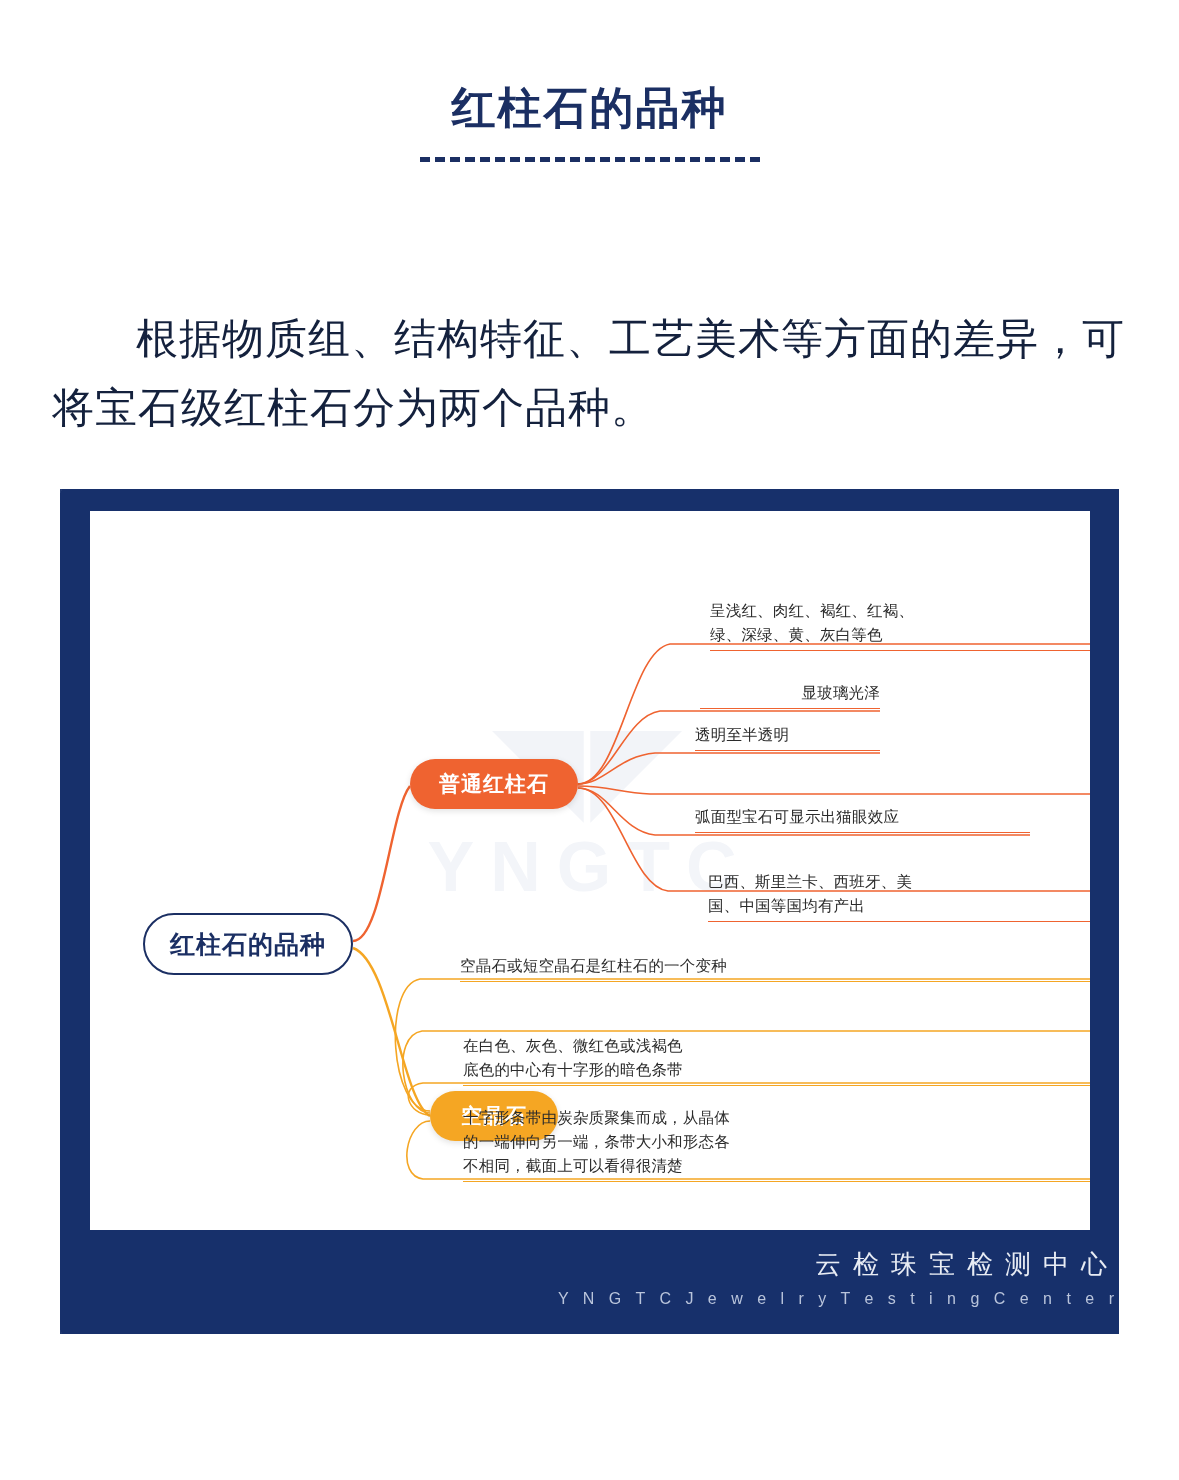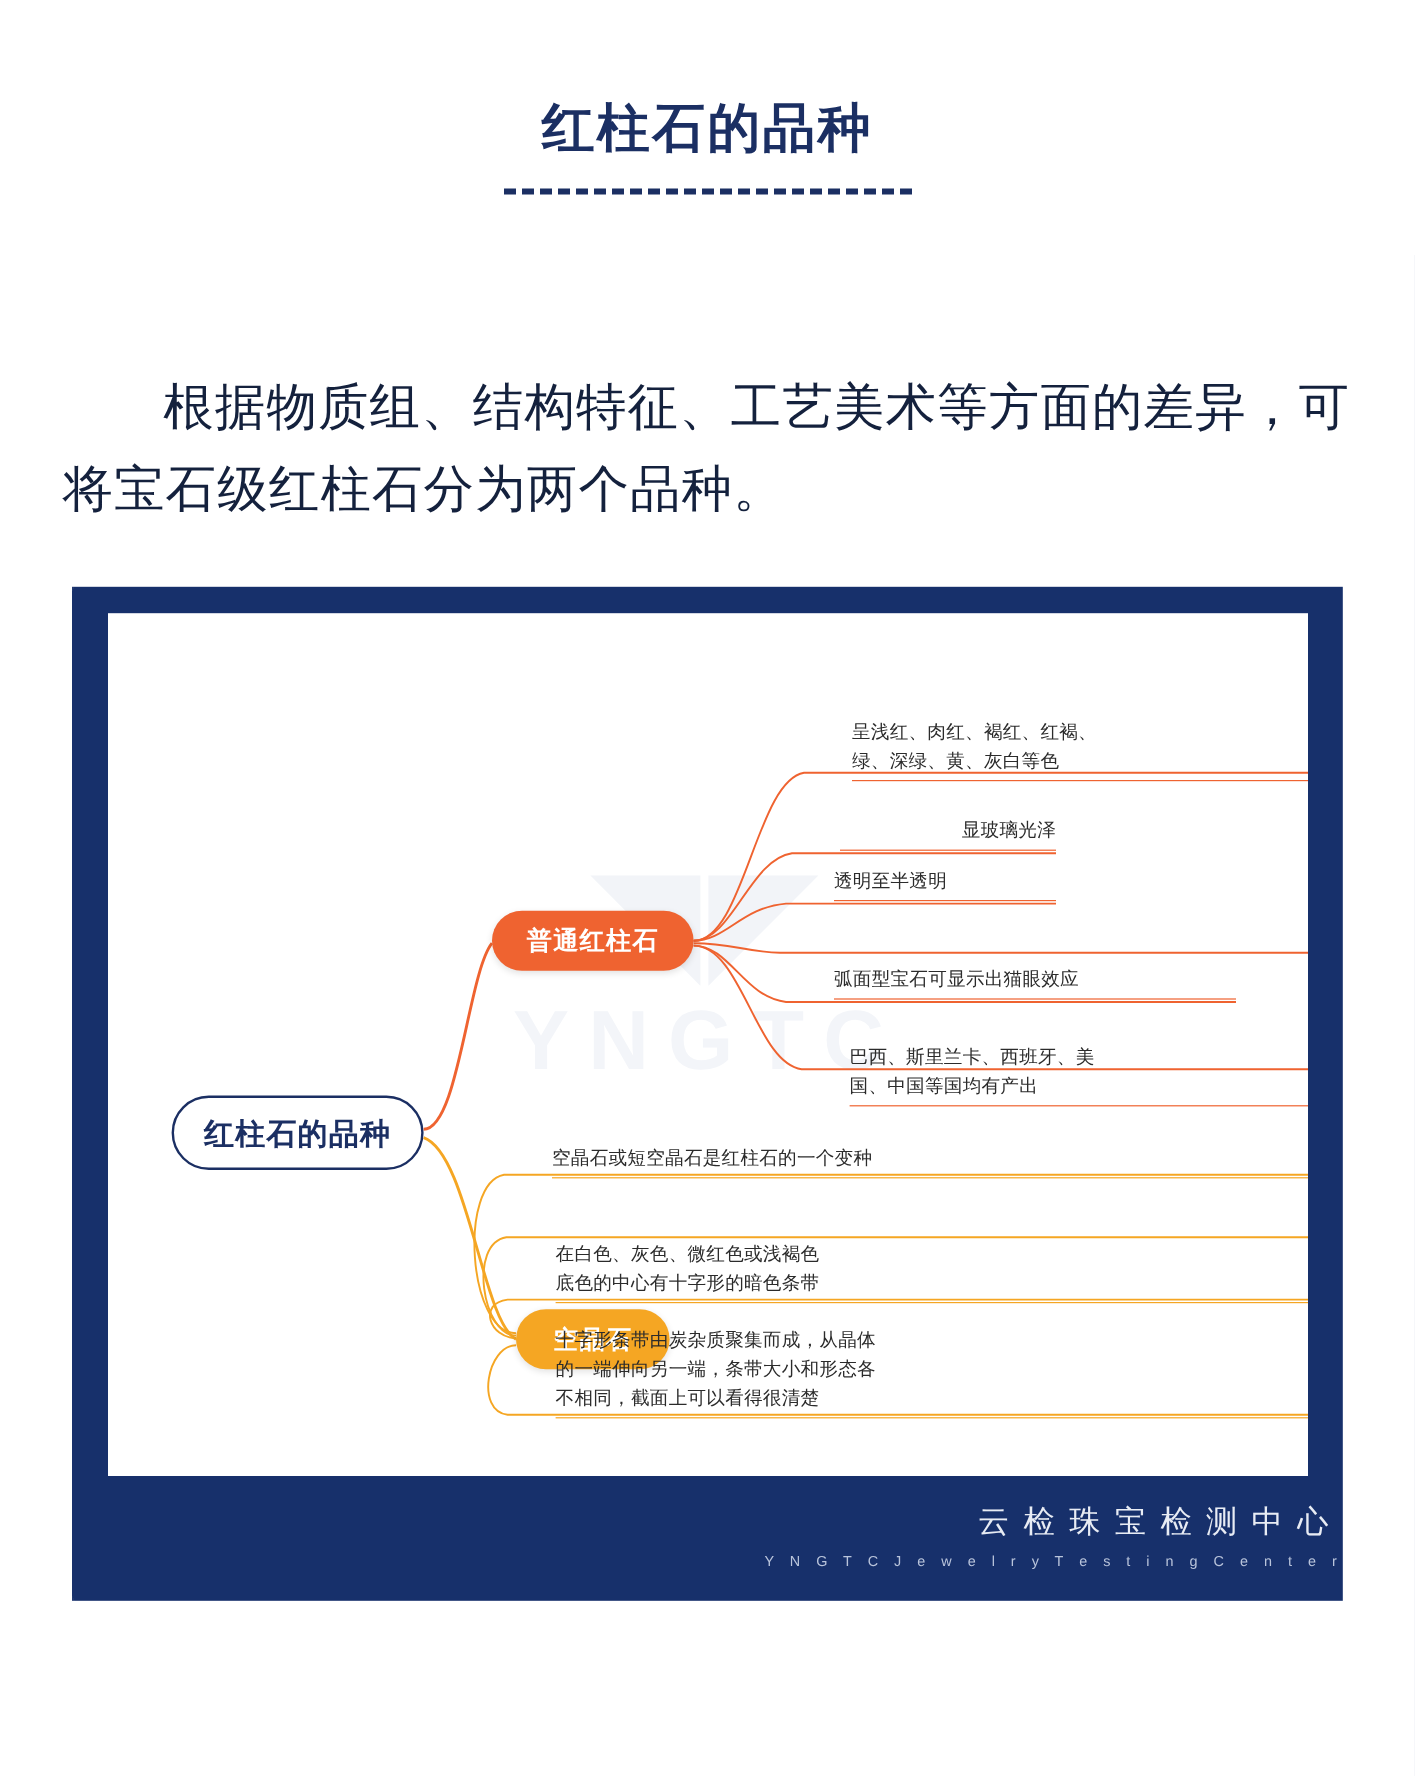--- a/index.html
+++ b/index.html
@@ -179,21 +179,21 @@
     text-align: right;
   }
   .footer-cn {
     font-size: 26px;
     color: #e8ecf4;
     letter-spacing: 12px;
     font-weight: 500;
   }
   .footer-en {
     margin-top: 8px;
-    font-size: 12px;
+    font-size: 16px;
     color: #b9c4db;
     letter-spacing: 5px;
   }
 </style>
 </head>
 <body>
 
 <div class="title-wrap">
   <div class="title">红柱石的品种</div>
   <div class="title-rule"></div>

